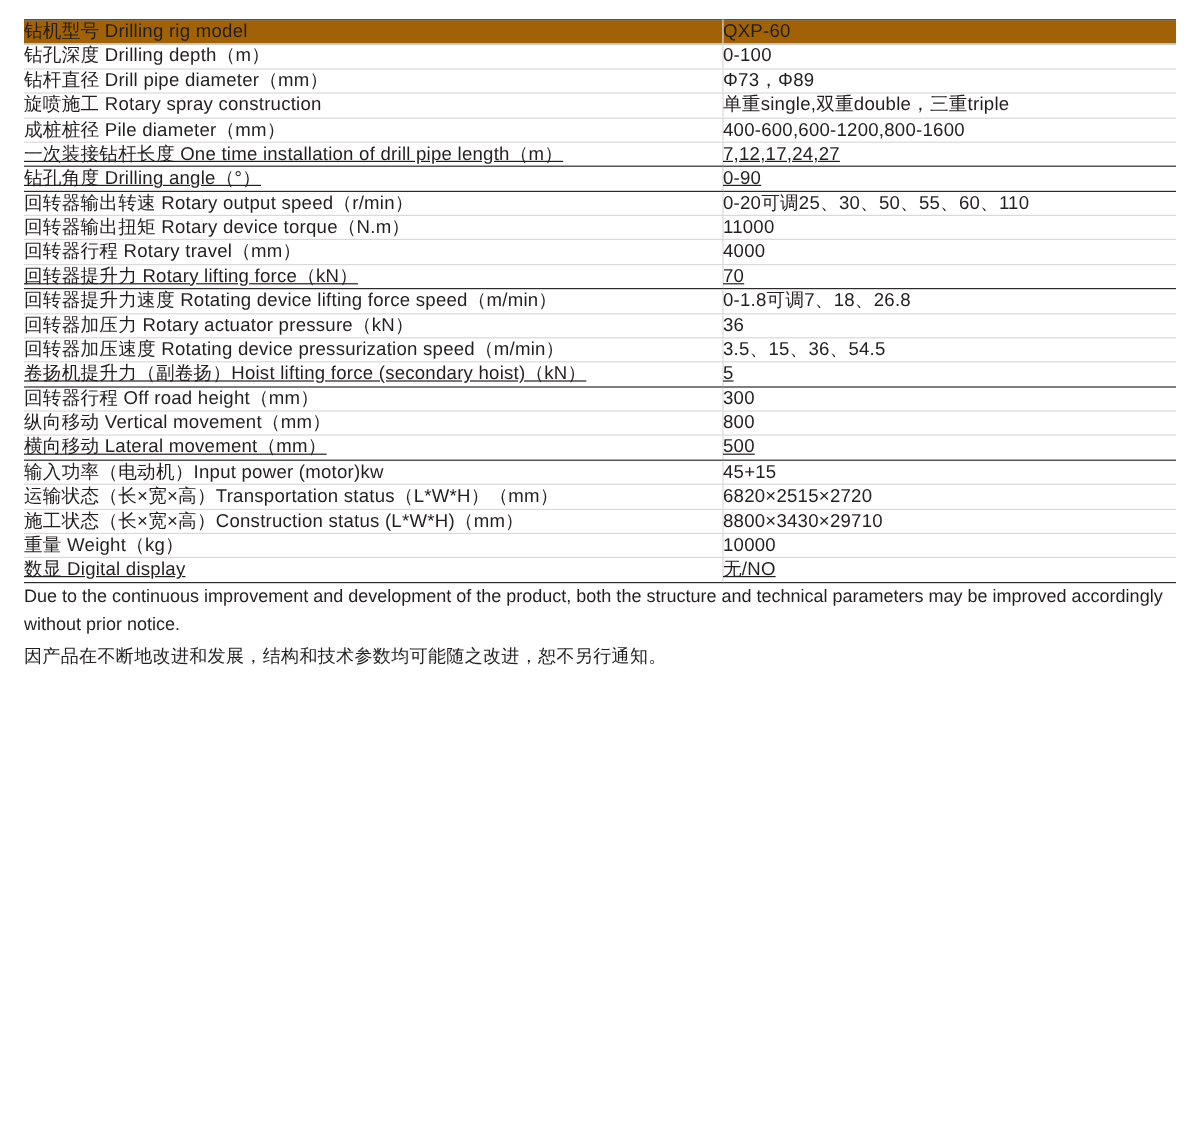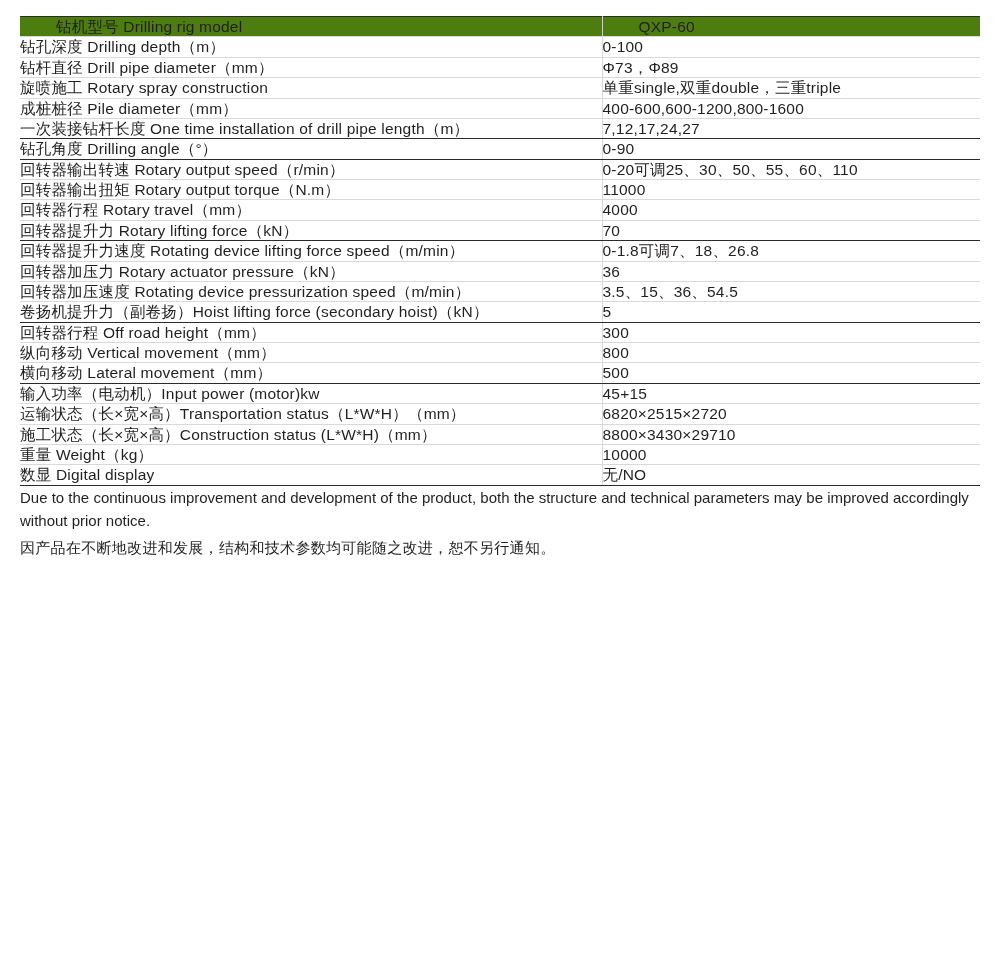--- a/index.html
+++ b/index.html
@@ -46,28 +46,28 @@
   col.c-label { width: 582px; }
   col.c-value { width: 378px; }
 
   
   tr.row > td {
     border-bottom: 1px solid #d9d9d9;
   }
   
   tr.row.thick-bottom > td {
     border-bottom: 1.6px solid #2b2b2b;
+    text-decoration: underline;
   }
   tr.row.first > td {
     border-top: 1.6px solid #2b2b2b;
   }
   
   tr.row.header td {
-    background: #4d7c0f;
-    padding-left: 36px;
+    background: #a16207;
   }
   
   td.cell-label {
     border-right: 1px solid #d9d9d9;
   }
   tr.row.header td.cell-label {
     border-right: 1px solid #cfcfcf;
   }
 
   .note {
@@ -121,21 +121,21 @@
         </tr>
         <tr class="row thick-bottom">
           <td class="cell-label">钻孔角度 Drilling angle（°）</td>
           <td class="cell-value">0-90</td>
         </tr>
         <tr class="row">
           <td class="cell-label">回转器输出转速 Rotary output speed（r/min）</td>
           <td class="cell-value">0-20可调25、30、50、55、60、110</td>
         </tr>
         <tr class="row">
-          <td class="cell-label">回转器输出扭矩 Rotary output torque（N.m）</td>
+          <td class="cell-label">回转器输出扭矩 Rotary device torque（N.m）</td>
           <td class="cell-value">11000</td>
         </tr>
         <tr class="row">
           <td class="cell-label">回转器行程 Rotary travel（mm）</td>
           <td class="cell-value">4000</td>
         </tr>
         <tr class="row thick-bottom">
           <td class="cell-label">回转器提升力 Rotary lifting force（kN）</td>
           <td class="cell-value">70</td>
         </tr>

